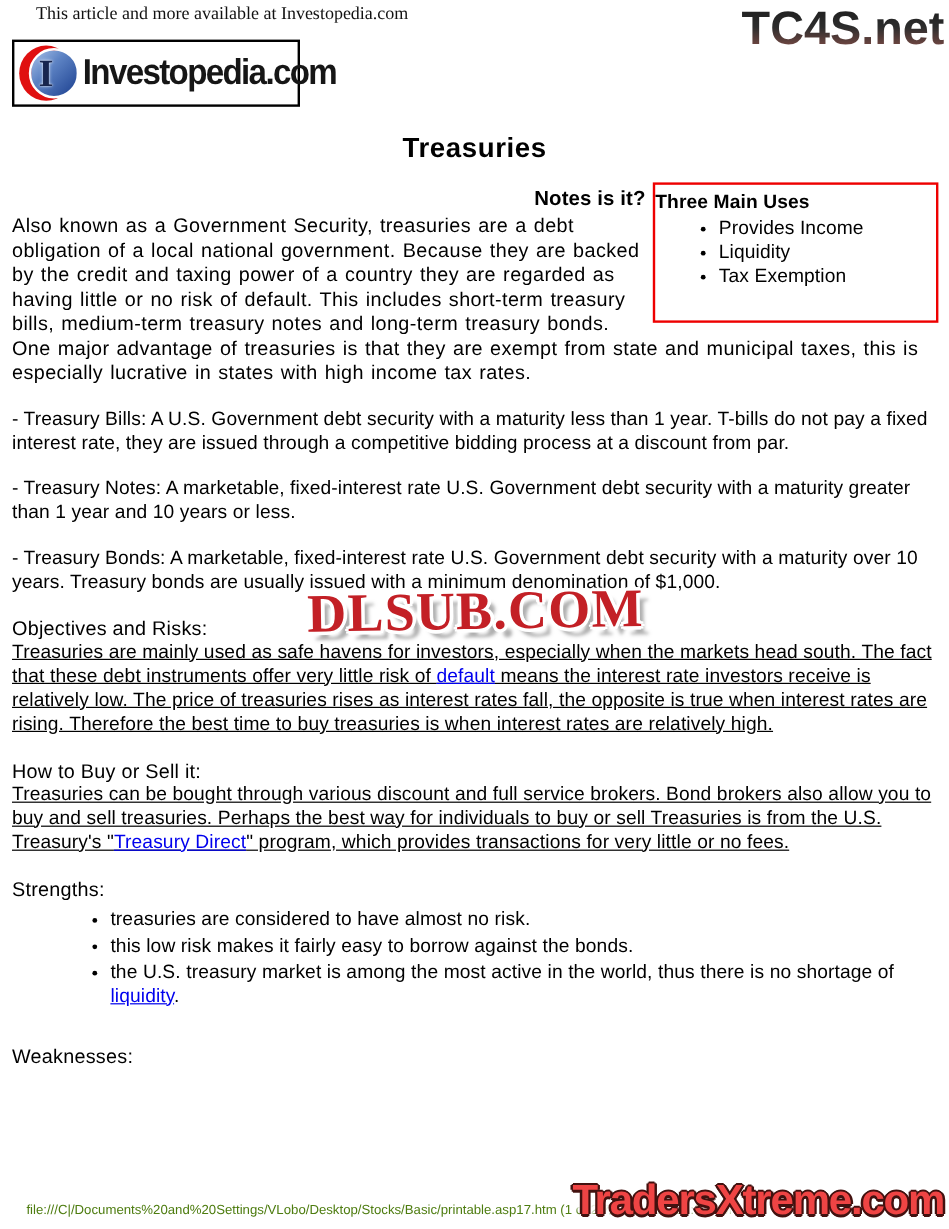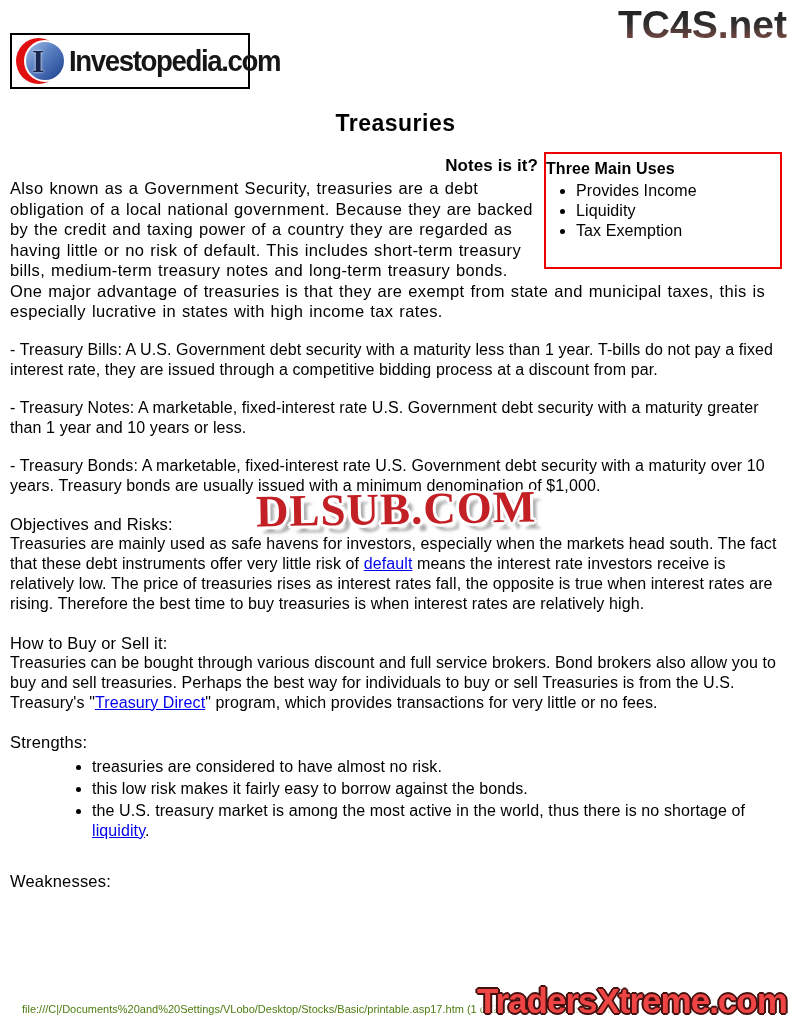--- a/index.html
+++ b/index.html
@@ -65,33 +65,33 @@
     position: absolute; left: 10px; top: 152px; width: 772px;
     font-size: 16px; line-height: 20px; letter-spacing: 0.1px;
   }
   .uses-box {
     float: right; width: 234px; height: 108px;
     border: 2px solid #ee0000; background: #fff;
     margin-left: 6px; margin-bottom: 10px;
     padding-top: 5px;
   }
   .uses-title { text-align: left; font-weight: bold; font-size: 16px; line-height: 20px; }
-  .uses-box ul { margin: 2px 0 0 0; padding-left: 30px; }
+  .uses-box ul { margin: 2px 0 0 0; padding-left: 53px; }
   .uses-box li { line-height: 20px; font-size: 16px; }
   .subhead-right {
     margin: 4px 0 2px 0; text-align: right;
     font-size: 17px; font-weight: bold;
   }
   .intro {
     margin: 0 0 13px 0;
     font-size: 16.5px; line-height: 20.5px; letter-spacing: 0.35px; word-spacing: 1px;
   }
   .content p { margin: 0 0 18px 0; }
   .content h3 { margin: 0; font-size: 16.5px; font-weight: normal; line-height: 20px; letter-spacing: 0.2px; }
-  .content p.after-head { margin-top: 0; margin-bottom: 19px; }
+  .content p.after-head { margin-top: 0; margin-bottom: 19px; text-decoration: underline; }
   a.doc-link { color: #0000ee; text-decoration: underline; cursor: pointer; }
   .strengths-list { margin: 5px 0 0 0; padding-left: 82px; }
   .strengths-list li { line-height: 20px; margin-bottom: 2px; }
   .weak-head { margin-top: 30px !important; }
   
   .dlsub {
     position: absolute; left: 256px; top: 483px;
     font-family: "Liberation Serif", serif; font-weight: bold;
     font-size: 45px; letter-spacing: 1px; color: #c32026;
     transform: rotate(-1deg);
@@ -116,20 +116,21 @@
     position: absolute; left: 22px; top: 1003px;
     font-family: Liberation Sans, sans-serif;
     font-size: 11px; color: #4d7c0f; white-space: nowrap;
   }
 </style>
 </head>
 <body>
 
 <div class="page">
 
+  <div class="top-note">This article and more available at Investopedia.com</div>
 
   <div class="tc4s">TC4S.net</div>
 
   <div class="logo-box">
     <span class="logo-icon">
       <span class="li-red"></span>
       <span class="li-blue"></span>
       <span class="li-letter">I</span>
     </span>
     <span class="logo-text">Investopedia.com</span>

